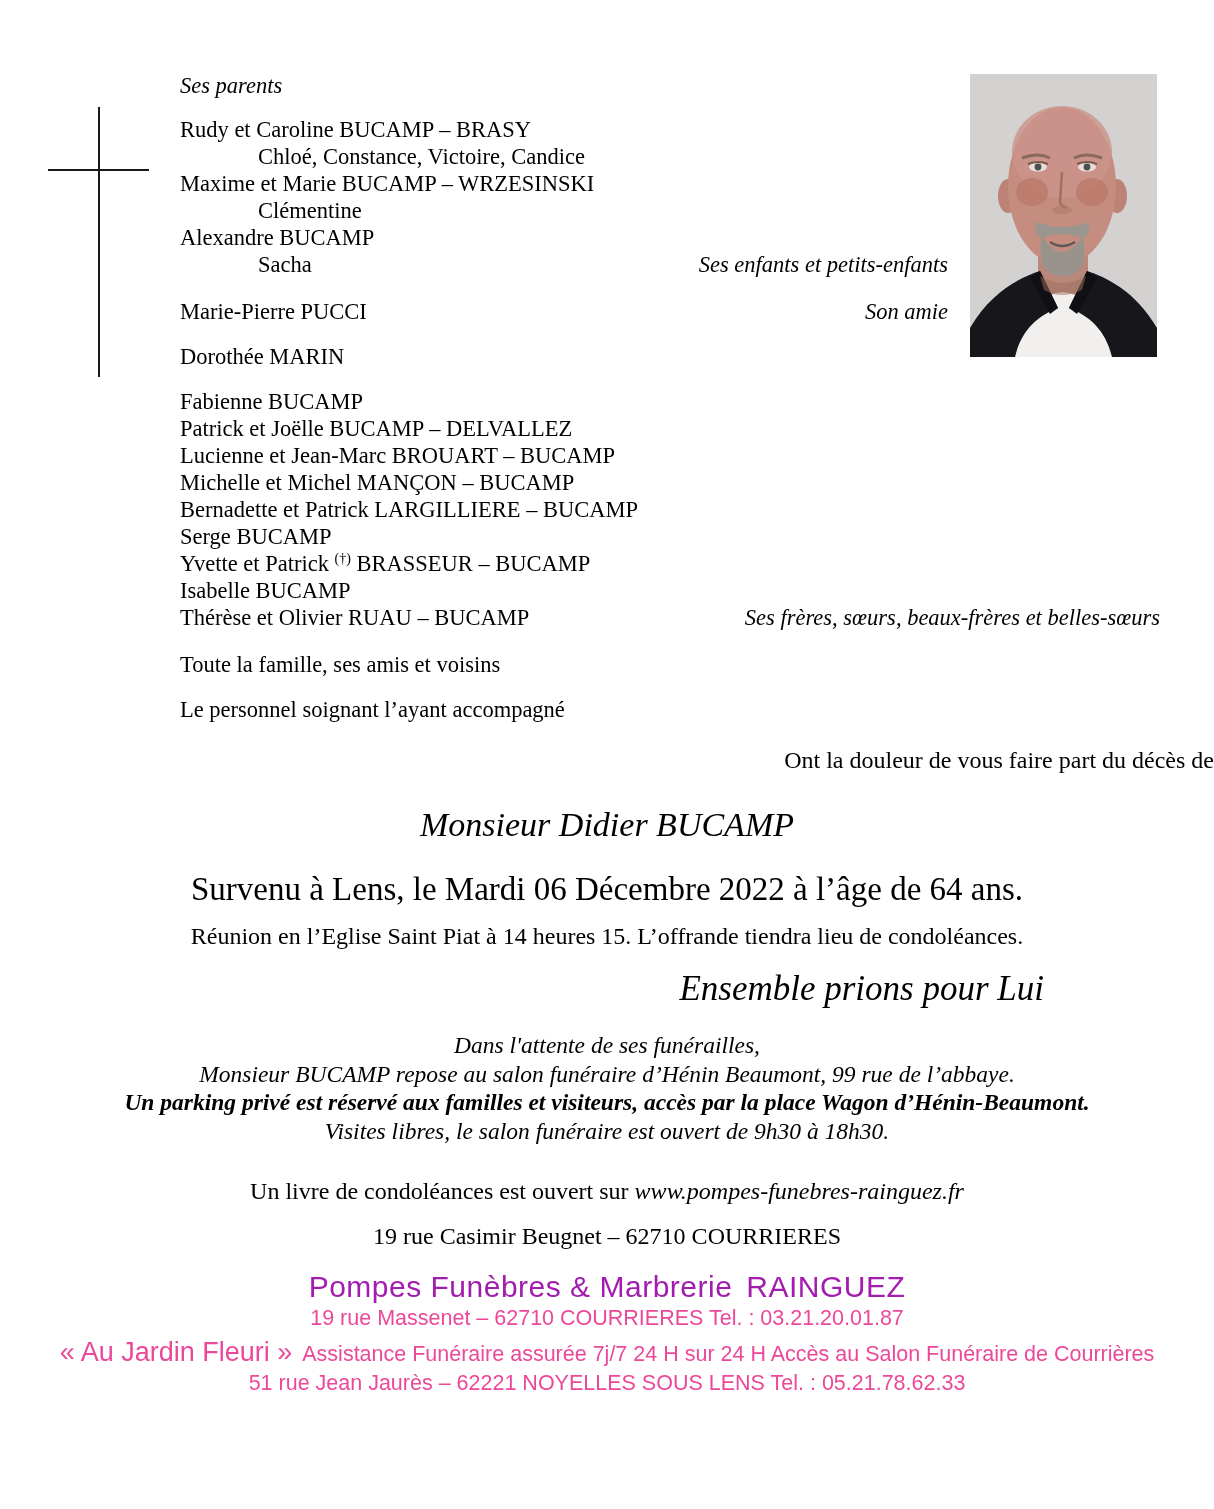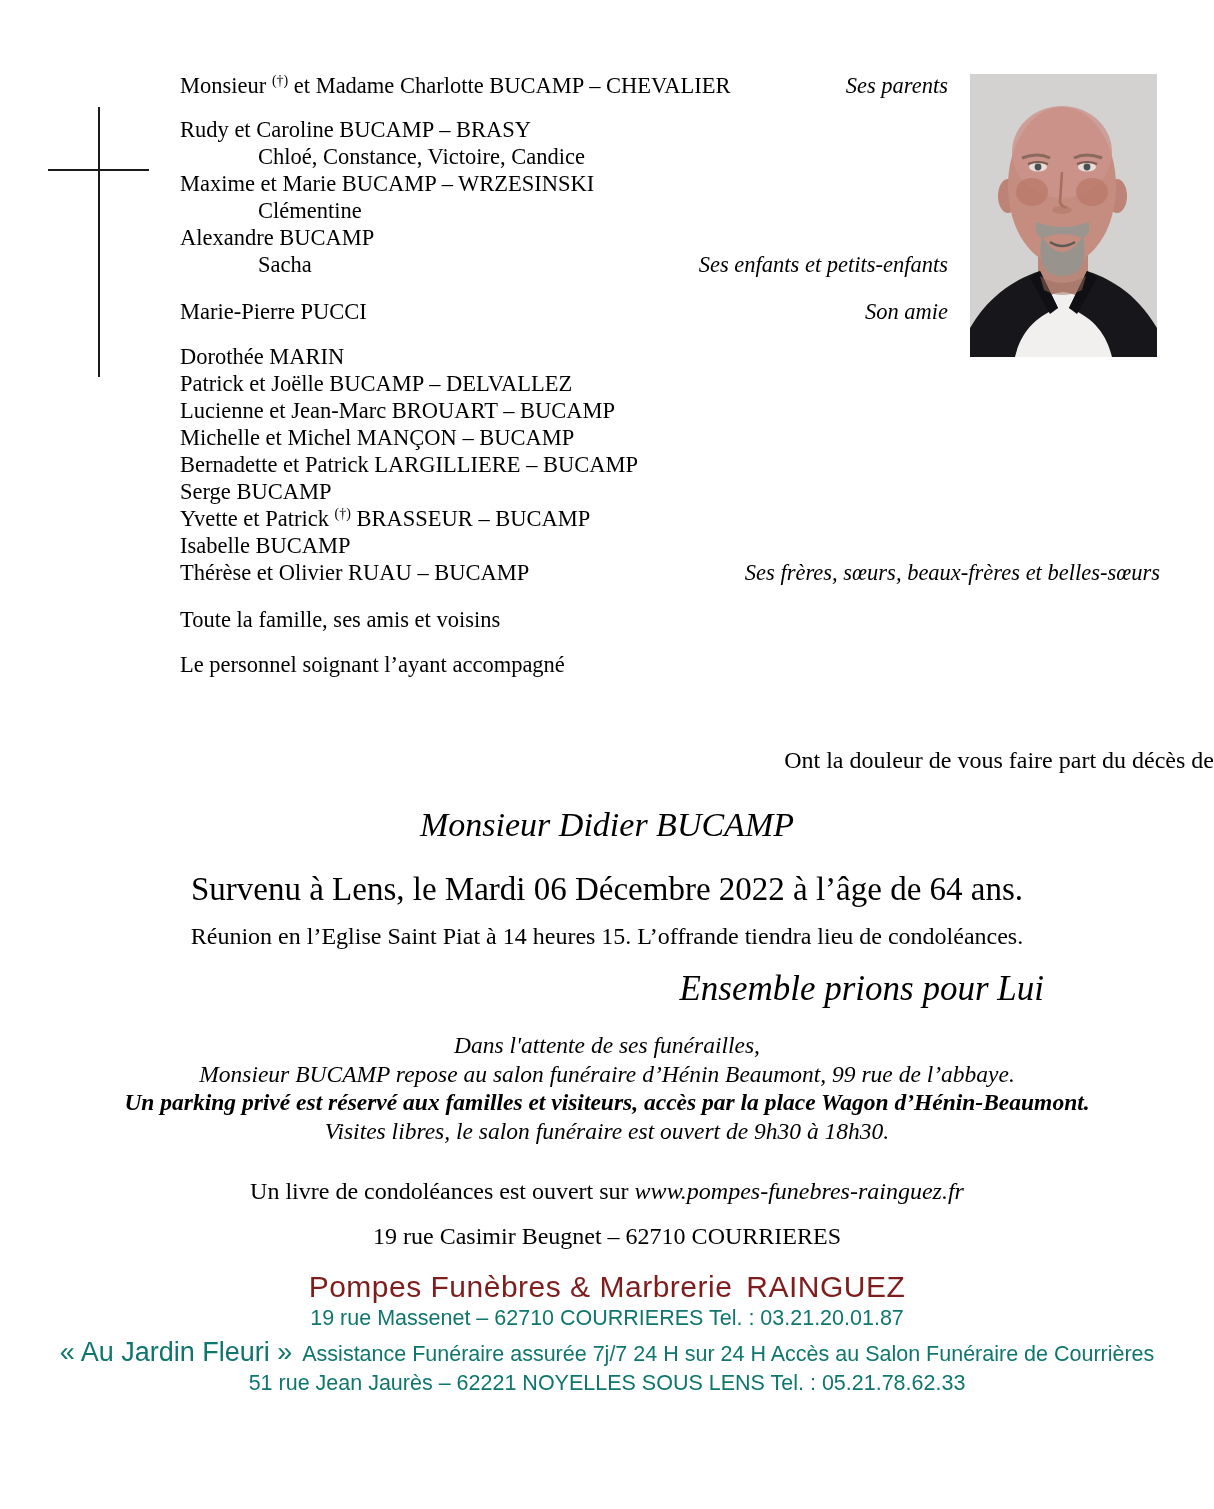--- a/index.html
+++ b/index.html
@@ -36,23 +36,23 @@
   .reunion{font-size:24px;line-height:29px;margin-top:18px;}
   .prayer{font-size:35px;line-height:40px;font-style:italic;margin-top:18px;
           text-align:right;padding-right:170px;}
   .repose{font-size:23.5px;line-height:28.5px;font-style:italic;margin-top:22px;}
   .repose .bold{font-weight:bold;}
   .condolences{font-size:24px;line-height:29px;margin-top:32px;}
   .condolences .url{font-style:italic;}
   .cond-address{font-size:24px;line-height:29px;margin-top:16px;}
   
   .fh-name{font-family:"Liberation Sans", sans-serif;font-size:30px;line-height:36px;
-           margin-top:18px;letter-spacing:0.5px;color:#7f1d1d;}
+           margin-top:18px;letter-spacing:0.5px;color:#a21caf;}
   .fh-name .n2{margin-left:14px;}
-  .fh-line{font-family:"Liberation Sans", sans-serif;font-size:21.5px;line-height:27px;color:#0f766e;}
+  .fh-line{font-family:"Liberation Sans", sans-serif;font-size:21.5px;line-height:27px;color:#ec4899;}
   .fh-line2{margin-top:4px;line-height:32px;}
   .fh-brand{font-size:27px;margin-right:10px;}
 </style>
 </head>
 <body>
 
 <div class="page">
 
   <div>
     <div class="cross-v"></div>
@@ -96,21 +96,20 @@
 
     <path d="M66,148 Q92,158 119,148 Q121,162 112,164 Q92,156 73,164 Q64,162 66,148 Z" fill="#9a968f"></path>
     <path d="M72,162 Q92,194 113,162 Q118,186 107,198 Q92,206 78,198 Q67,186 72,162 Z" fill="#98948d"></path>
     <path d="M80,168 Q92,176 105,168" stroke="#5c5a56" stroke-width="2.5" fill="none"></path>
 
     <path d="M70,202 Q92,216 116,202 L112,216 Q92,226 74,216 Z" fill="#9c6e5e" opacity="0.5"></path>
   </svg>
 
   <div class="mourners">
     <div class="m-row">
-      <span class="name"><span>Monsieur </span><sup class="dag">(†)</sup><span> et Madame Charlotte BUCAMP – CHEVALIER</span></span>
       <span class="rel-label lab-a">Ses parents</span>
     </div>
     <div class="m-row g17">
         <span class="name">Rudy et Caroline BUCAMP – BRASY</span>
       </div>
     <div class="m-row">
         <span class="name indent">Chloé, Constance, Victoire, Candice</span>
       </div>
     <div class="m-row">
         <span class="name">Maxime et Marie BUCAMP – WRZESINSKI</span>
@@ -124,20 +123,23 @@
     <div class="m-row">
       <span class="name indent">Sacha</span>
       <span class="rel-label lab-a">Ses enfants et petits-enfants</span>
     </div>
     <div class="m-row g20">
       <span class="name">Marie-Pierre PUCCI</span>
       <span class="rel-label lab-a">Son amie</span>
     </div>
     <div class="m-row g18">
         <span class="name">Dorothée MARIN</span>
+      </div>
+    <div class="m-row g18">
+        <span class="name">Fabienne BUCAMP</span>
       </div>
     <div class="m-row">
         <span class="name">Patrick et Joëlle BUCAMP – DELVALLEZ</span>
       </div>
     <div class="m-row">
         <span class="name">Lucienne et Jean-Marc BROUART – BUCAMP</span>
       </div>
     <div class="m-row">
         <span class="name">Michelle et Michel MANÇON – BUCAMP</span>
       </div>

